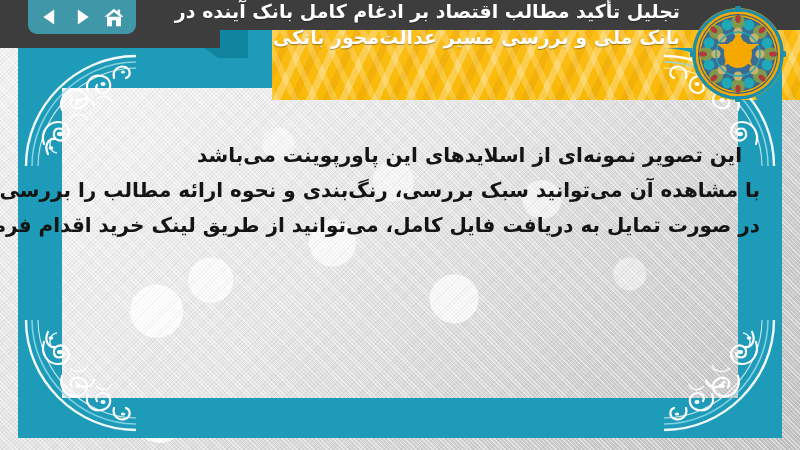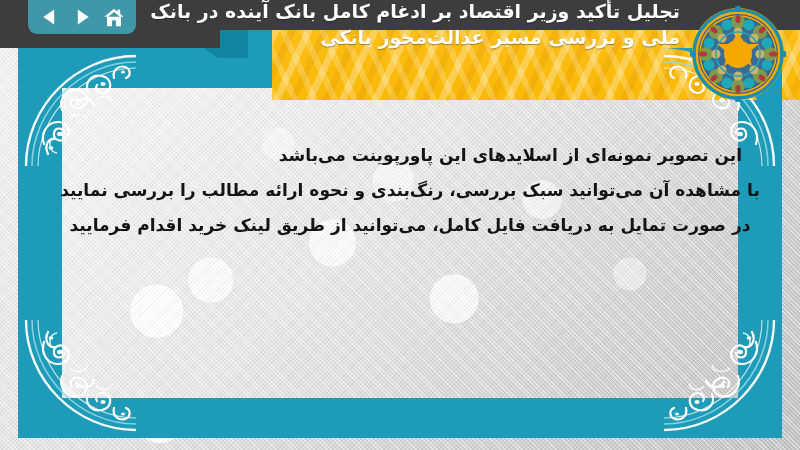--- a/index.html
+++ b/index.html
@@ -115,21 +115,21 @@
   .c-tl{left:18px;top:48px;}
   .c-bl{left:18px;top:318px;transform:scaleY(-1);}
   .c-br{left:662px;top:318px;transform:scale(-1,-1);}
   .c-tr{left:662px;top:48px;transform:scaleX(-1);}
 
   
   .body-text{
     position:absolute;left:60px;top:138px;width:700px;z-index:12;
     direction:rtl;text-align:center;
     font-family:"DejaVu Sans", sans-serif;
-    font-size:17px;line-height:35px;color:#141414;font-weight:bold;
+    font-size:20px;line-height:35px;color:#141414;font-weight:bold;
   }
   .body-line{white-space:nowrap;}
   .l1{text-align:right;padding-right:18px;}
   .l2{text-align:center;}
   .l3{text-align:center;}
 </style>
 </head>
 <body>
 
 <div id="stage">
@@ -259,21 +259,21 @@
   <div class="header-wedge">
     <svg viewBox="0 0 90 34" width="90" height="34">
       <path d="M90,0 H28 L4,17 L28,34 H90 Z" fill="#1184a0"></path>
       <path d="M90,0 H30 L6,17 L0,17 L26,0 Z" fill="#3d3d3d"></path>
     </svg>
   </div>
 
   <div class="band-teal-tab"></div>
   <div class="title-band"></div>
 
-  <div class="title-text"><span>تجلیل تأکید وزیر اقتصاد بر ادغام کامل بانک آینده در بانک ملی و بررسی مسیر عدالت‌محور بانکی</span></div>
+  <div class="title-text"><span>تجلیل تأکید مطالب اقتصاد بر ادغام کامل بانک آینده در بانک ملی و بررسی مسیر عدالت‌محور بانکی</span></div>
 
   <div class="medallion">
     <svg viewBox="0 0 96 96" width="96" height="96">
       <circle cx="48" cy="48" r="46" fill="#f5a800"></circle>
       <circle cx="48" cy="48" r="44" fill="none" stroke="#1a8fae" stroke-width="3.2"></circle>
       <circle cx="48" cy="48" r="40" fill="#2f5f8f"></circle>
       <circle cx="48" cy="48" r="38" fill="none" stroke="#f5a800" stroke-width="1.6"></circle>
       <circle cx="48" cy="48" r="36" fill="#3a6d93"></circle>
       <g>
         <g fill="#7d9a4e">

